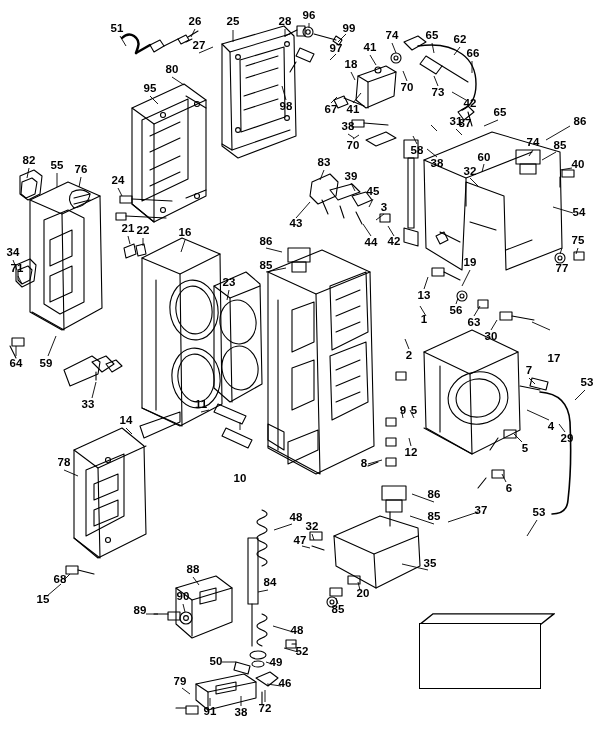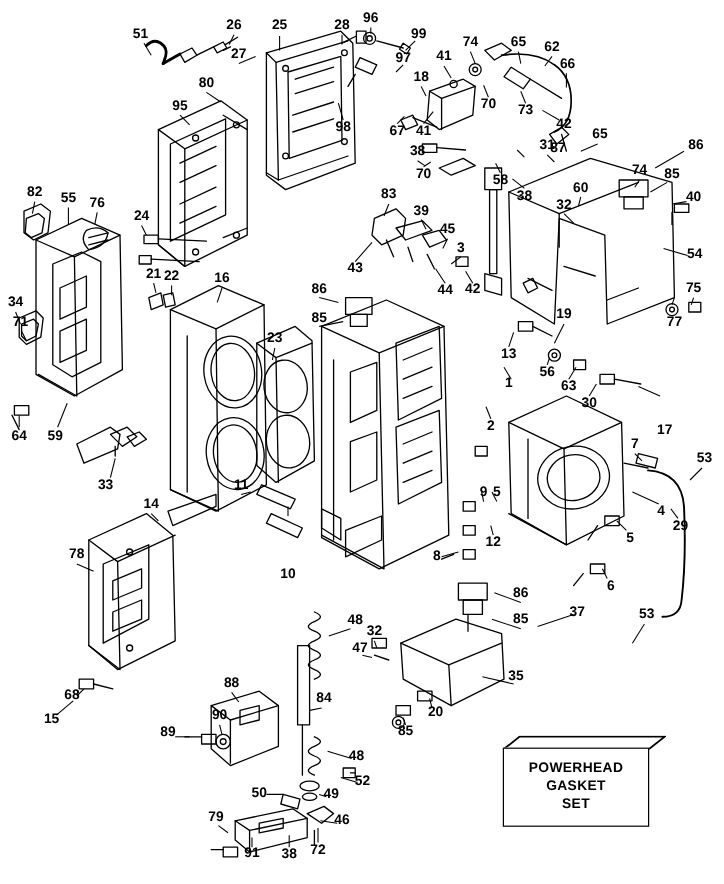--- a/index.html
+++ b/index.html
@@ -432,25 +432,20 @@
       <path d="M241 706 l0 -10"></path>
       <path d="M265 702 l0 -12"></path>
     </g>
   </svg>
 
   <div class="gasket-box">
     <svg class="lid" viewBox="0 0 136 14" preserveAspectRatio="none">
       <path d="M1 13 L14 1 L135 1 L122 13 Z" fill="#fff" stroke="#000" stroke-width="1.6"></path>
     </svg>
     <div class="front"></div>
-    <div class="gasket-text">
-      <div>POWERHEAD</div>
-      <div>GASKET</div>
-      <div>SET</div>
-    </div>
   </div>
 
   <div id="callouts">
       <div class="callout" style="left: 117px; top: 29px;">51</div>
       <div class="callout" style="left: 195px; top: 22px;">26</div>
       <div class="callout" style="left: 233px; top: 22px;">25</div>
       <div class="callout" style="left: 285px; top: 22px;">28</div>
       <div class="callout" style="left: 309px; top: 16px;">96</div>
       <div class="callout" style="left: 349px; top: 29px;">99</div>
       <div class="callout" style="left: 199px; top: 46px;">27</div>

